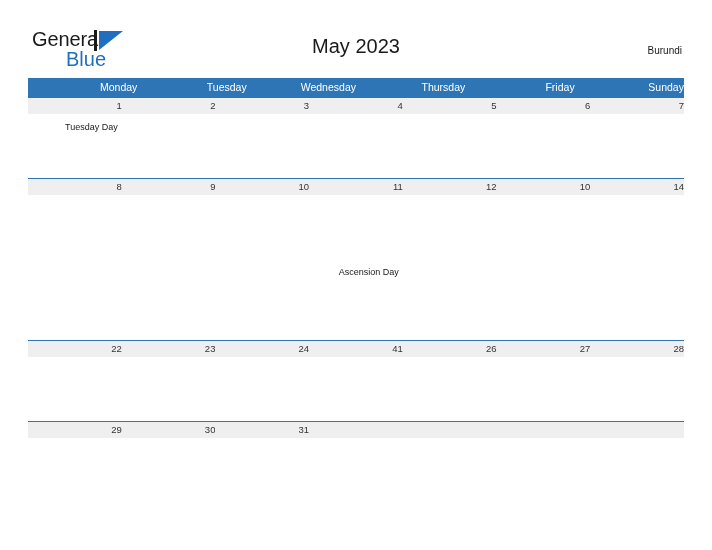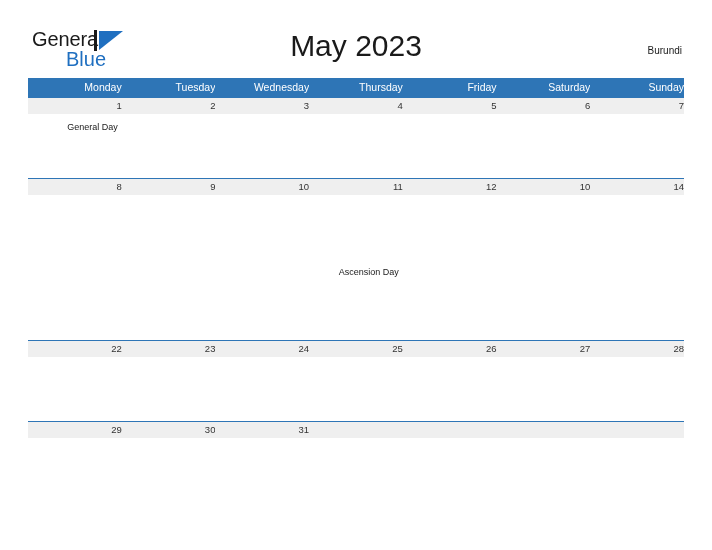--- a/index.html
+++ b/index.html
@@ -58,21 +58,21 @@
     color: #1f6fc0;
     font-family: "Liberation Sans", sans-serif;
   }
 
   .cal-title {
     position: absolute;
     left: 0;
     top: 28px;
     width: 712px;
     text-align: center;
-    font-size: 30px;
+    font-size: 20px;
     line-height: 36px;
     color: #1a1a1a;
     font-weight: normal;
     font-family: "Liberation Sans", sans-serif;
   }
 
   .cal-region {
     position: absolute;
     right: 30px;
     top: 42px;
@@ -176,36 +176,35 @@
 </div>
 
 <div class="cal">
 
   <div class="dow-row">
     <div class="dow-cell">Monday</div>
     <div class="dow-cell">Tuesday</div>
     <div class="dow-cell">Wednesday</div>
     <div class="dow-cell">Thursday</div>
     <div class="dow-cell">Friday</div>
-    <div class="dow-cell">Saturday</div>
     <div class="dow-cell">Sunday</div>
   </div>
 
   <div class="week">
     <div class="week-datebar">
       <div class="date-cell">1</div>
       <div class="date-cell">2</div>
       <div class="date-cell">3</div>
       <div class="date-cell">4</div>
       <div class="date-cell">5</div>
       <div class="date-cell">6</div>
       <div class="date-cell">7</div>
     </div>
     <div class="week-body">
-      <div class="event-cell"><span class="event-text">General Day</span></div>
+      <div class="event-cell"><span class="event-text">Tuesday Day</span></div>
       <div class="event-cell"><span class="event-text"></span></div>
       <div class="event-cell"><span class="event-text"></span></div>
       <div class="event-cell"><span class="event-text"></span></div>
       <div class="event-cell"><span class="event-text"></span></div>
       <div class="event-cell"><span class="event-text"></span></div>
       <div class="event-cell"><span class="event-text"></span></div>
     </div>
   </div>
 
   <div class="week">
@@ -239,21 +238,21 @@
       <div class="event-cell"><span class="event-text"></span></div>
       <div class="event-cell"><span class="event-text"></span></div>
     </div>
   </div>
 
   <div class="week">
     <div class="week-datebar">
       <div class="date-cell">22</div>
       <div class="date-cell">23</div>
       <div class="date-cell">24</div>
-      <div class="date-cell">25</div>
+      <div class="date-cell">41</div>
       <div class="date-cell">26</div>
       <div class="date-cell">27</div>
       <div class="date-cell">28</div>
     </div>
     <div class="week-body">
       <div class="event-cell"><span class="event-text"></span></div>
       <div class="event-cell"><span class="event-text"></span></div>
       <div class="event-cell"><span class="event-text"></span></div>
       <div class="event-cell"><span class="event-text"></span></div>
       <div class="event-cell"><span class="event-text"></span></div>

